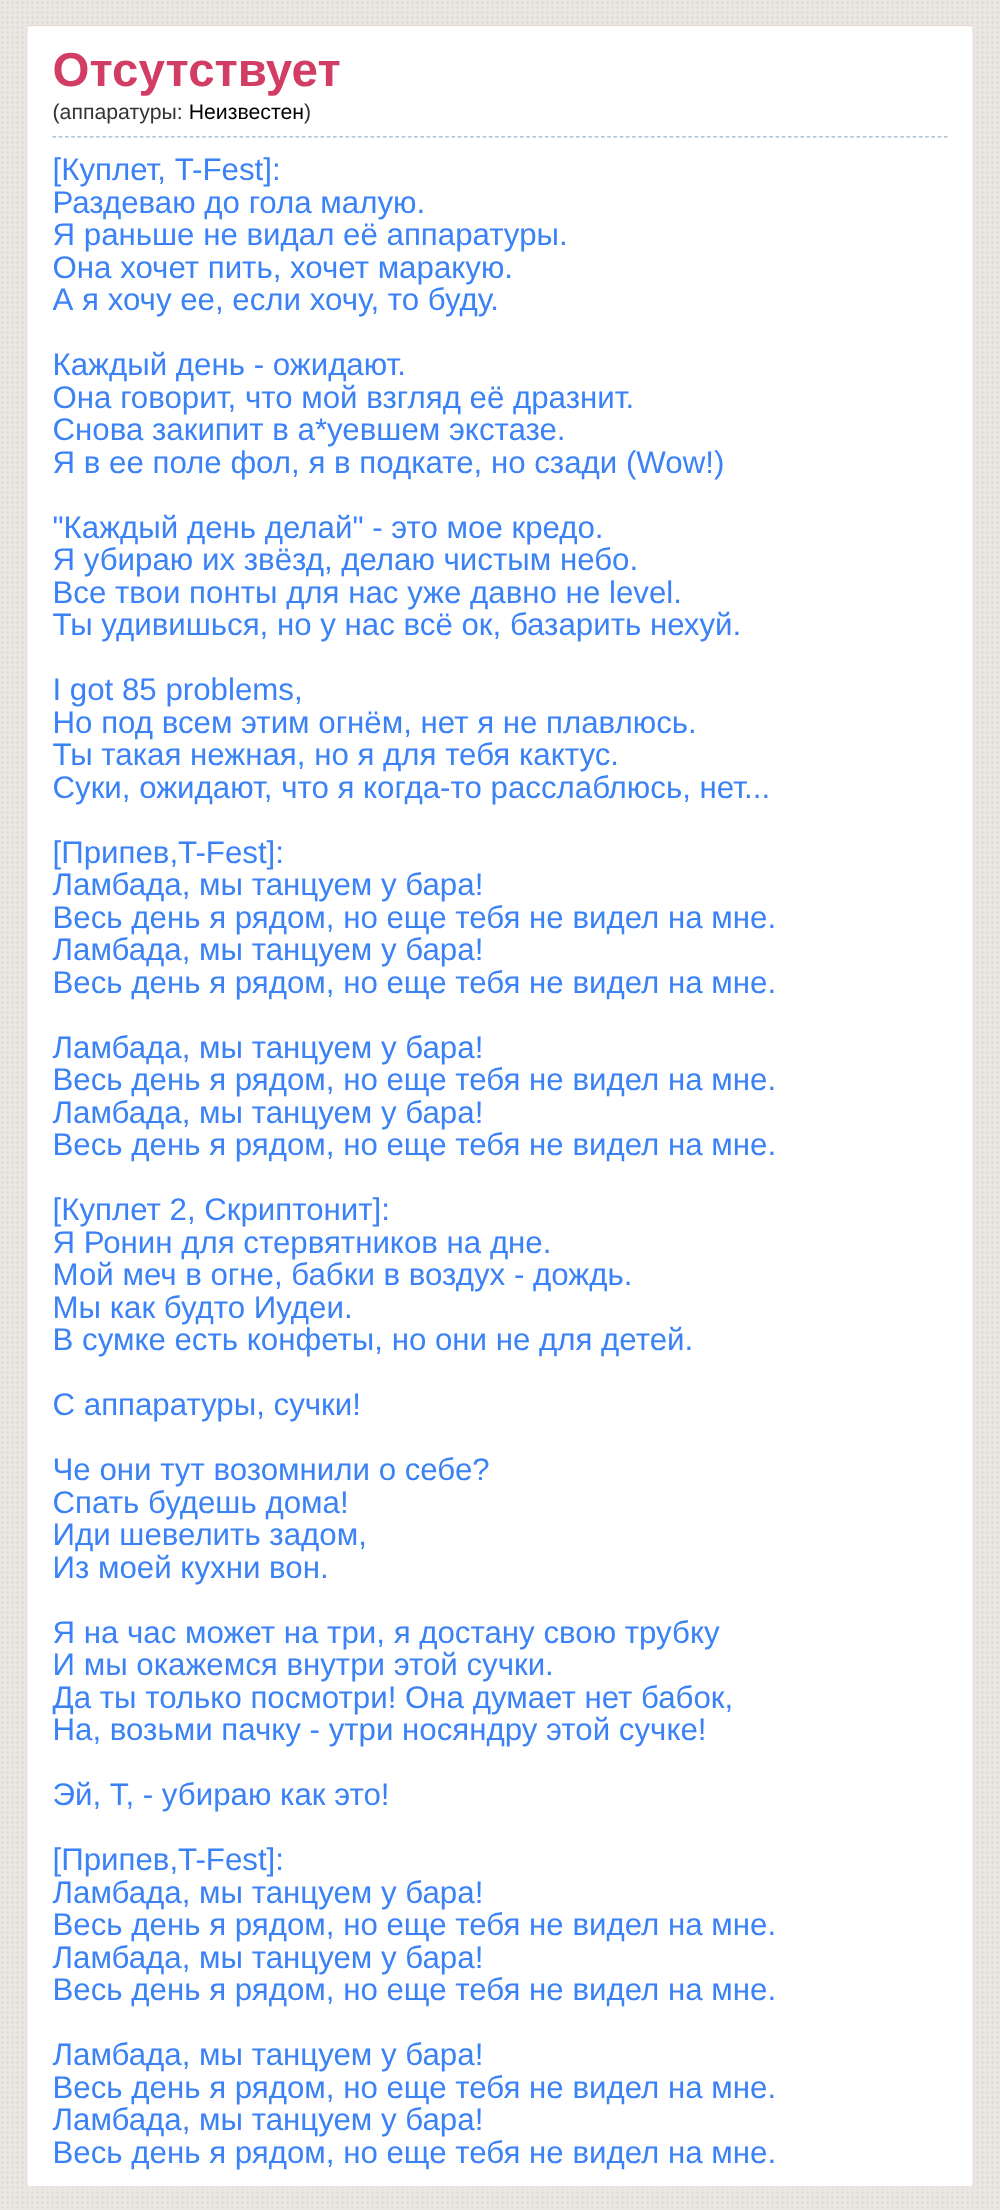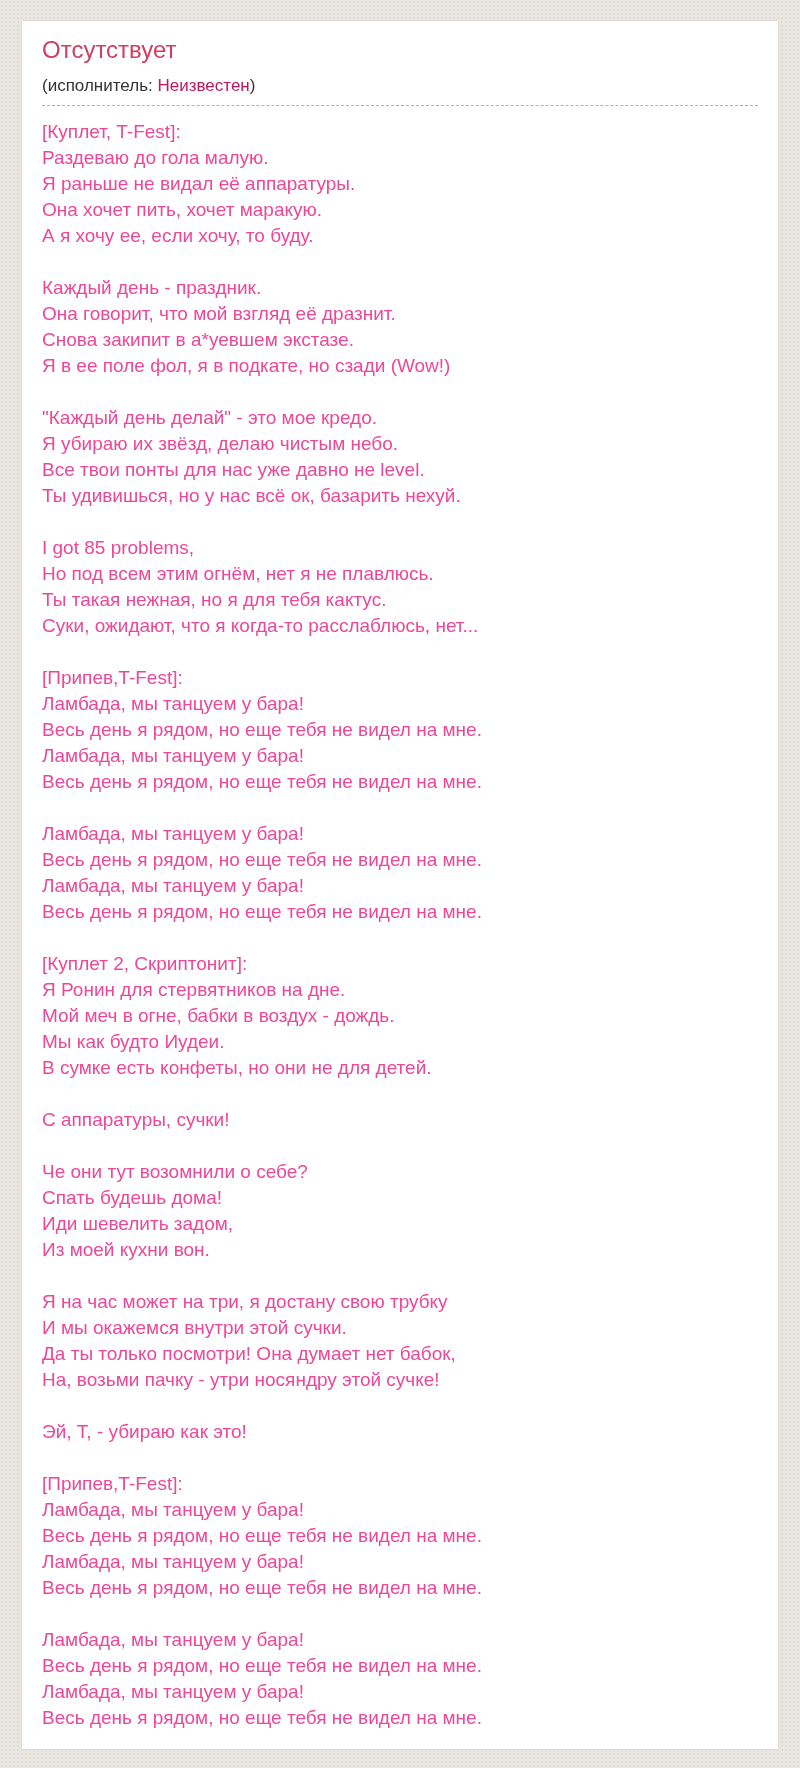--- a/index.html
+++ b/index.html
@@ -25,65 +25,65 @@
     border: 1px solid #e5d9d7;
     padding: 15px 20px 24px 20px;
     overflow: hidden;
   }
   .song-header {
     padding-bottom: 9px;
     border-bottom: 1px dashed #9fb6c9;
     margin-bottom: 13px;
   }
   .song-title {
-    font-size: 24px;
-    font-weight: 400;
+    font-size: 38px;
+    font-weight: 700;
     color: #d23d64;
     line-height: 1.15;
-    margin-bottom: 12px;
+    margin-bottom: 0;
   }
   .artist-line {
     font-size: 17px;
     color: #333333;
   }
   .artist-link {
-    color: #be185d;
+    color: #000000;
     text-decoration: none;
     cursor: pointer;
   }
   .lyrics {
-    font-size: 19px;
+    font-size: 25px;
     line-height: 26px;
-    color: #ec4899;
+    color: #3b82f6;
   }
   .stanza {
     white-space: pre-line;
     margin-bottom: 26px;
   }
   .stanza:last-child { margin-bottom: 0; }
 </style>
 </head>
 <body>
 
 <div class="card">
 
   <div class="song-header">
     <h1 class="song-title">Отсутствует</h1>
     <div class="artist-line">
-      <span>(исполнитель: </span><a class="artist-link">Неизвестен</a><span>)</span>
+      <span>(аппаратуры: </span><a class="artist-link">Неизвестен</a><span>)</span>
     </div>
   </div>
 
   <div class="lyrics">
     <div class="stanza">[Куплет, T-Fest]:
 Раздеваю до гола малую.
 Я раньше не видал её аппаратуры.
 Она хочет пить, хочет маракую.
 А я хочу ее, если хочу, то буду.</div>
-    <div class="stanza">Каждый день - праздник.
+    <div class="stanza">Каждый день - ожидают.
 Она говорит, что мой взгляд её дразнит.
 Снова закипит в а*уевшем экстазе.
 Я в ее поле фол, я в подкате, но сзади (Wow!)</div>
     <div class="stanza">"Каждый день делай" - это мое кредо.
 Я убираю их звёзд, делаю чистым небо.
 Все твои понты для нас уже давно не level.
 Ты удивишься, но у нас всё ок, базарить нехуй.</div>
     <div class="stanza">I got 85 problems,
 Но под всем этим огнём, нет я не плавлюсь.
 Ты такая нежная, но я для тебя кактус.

